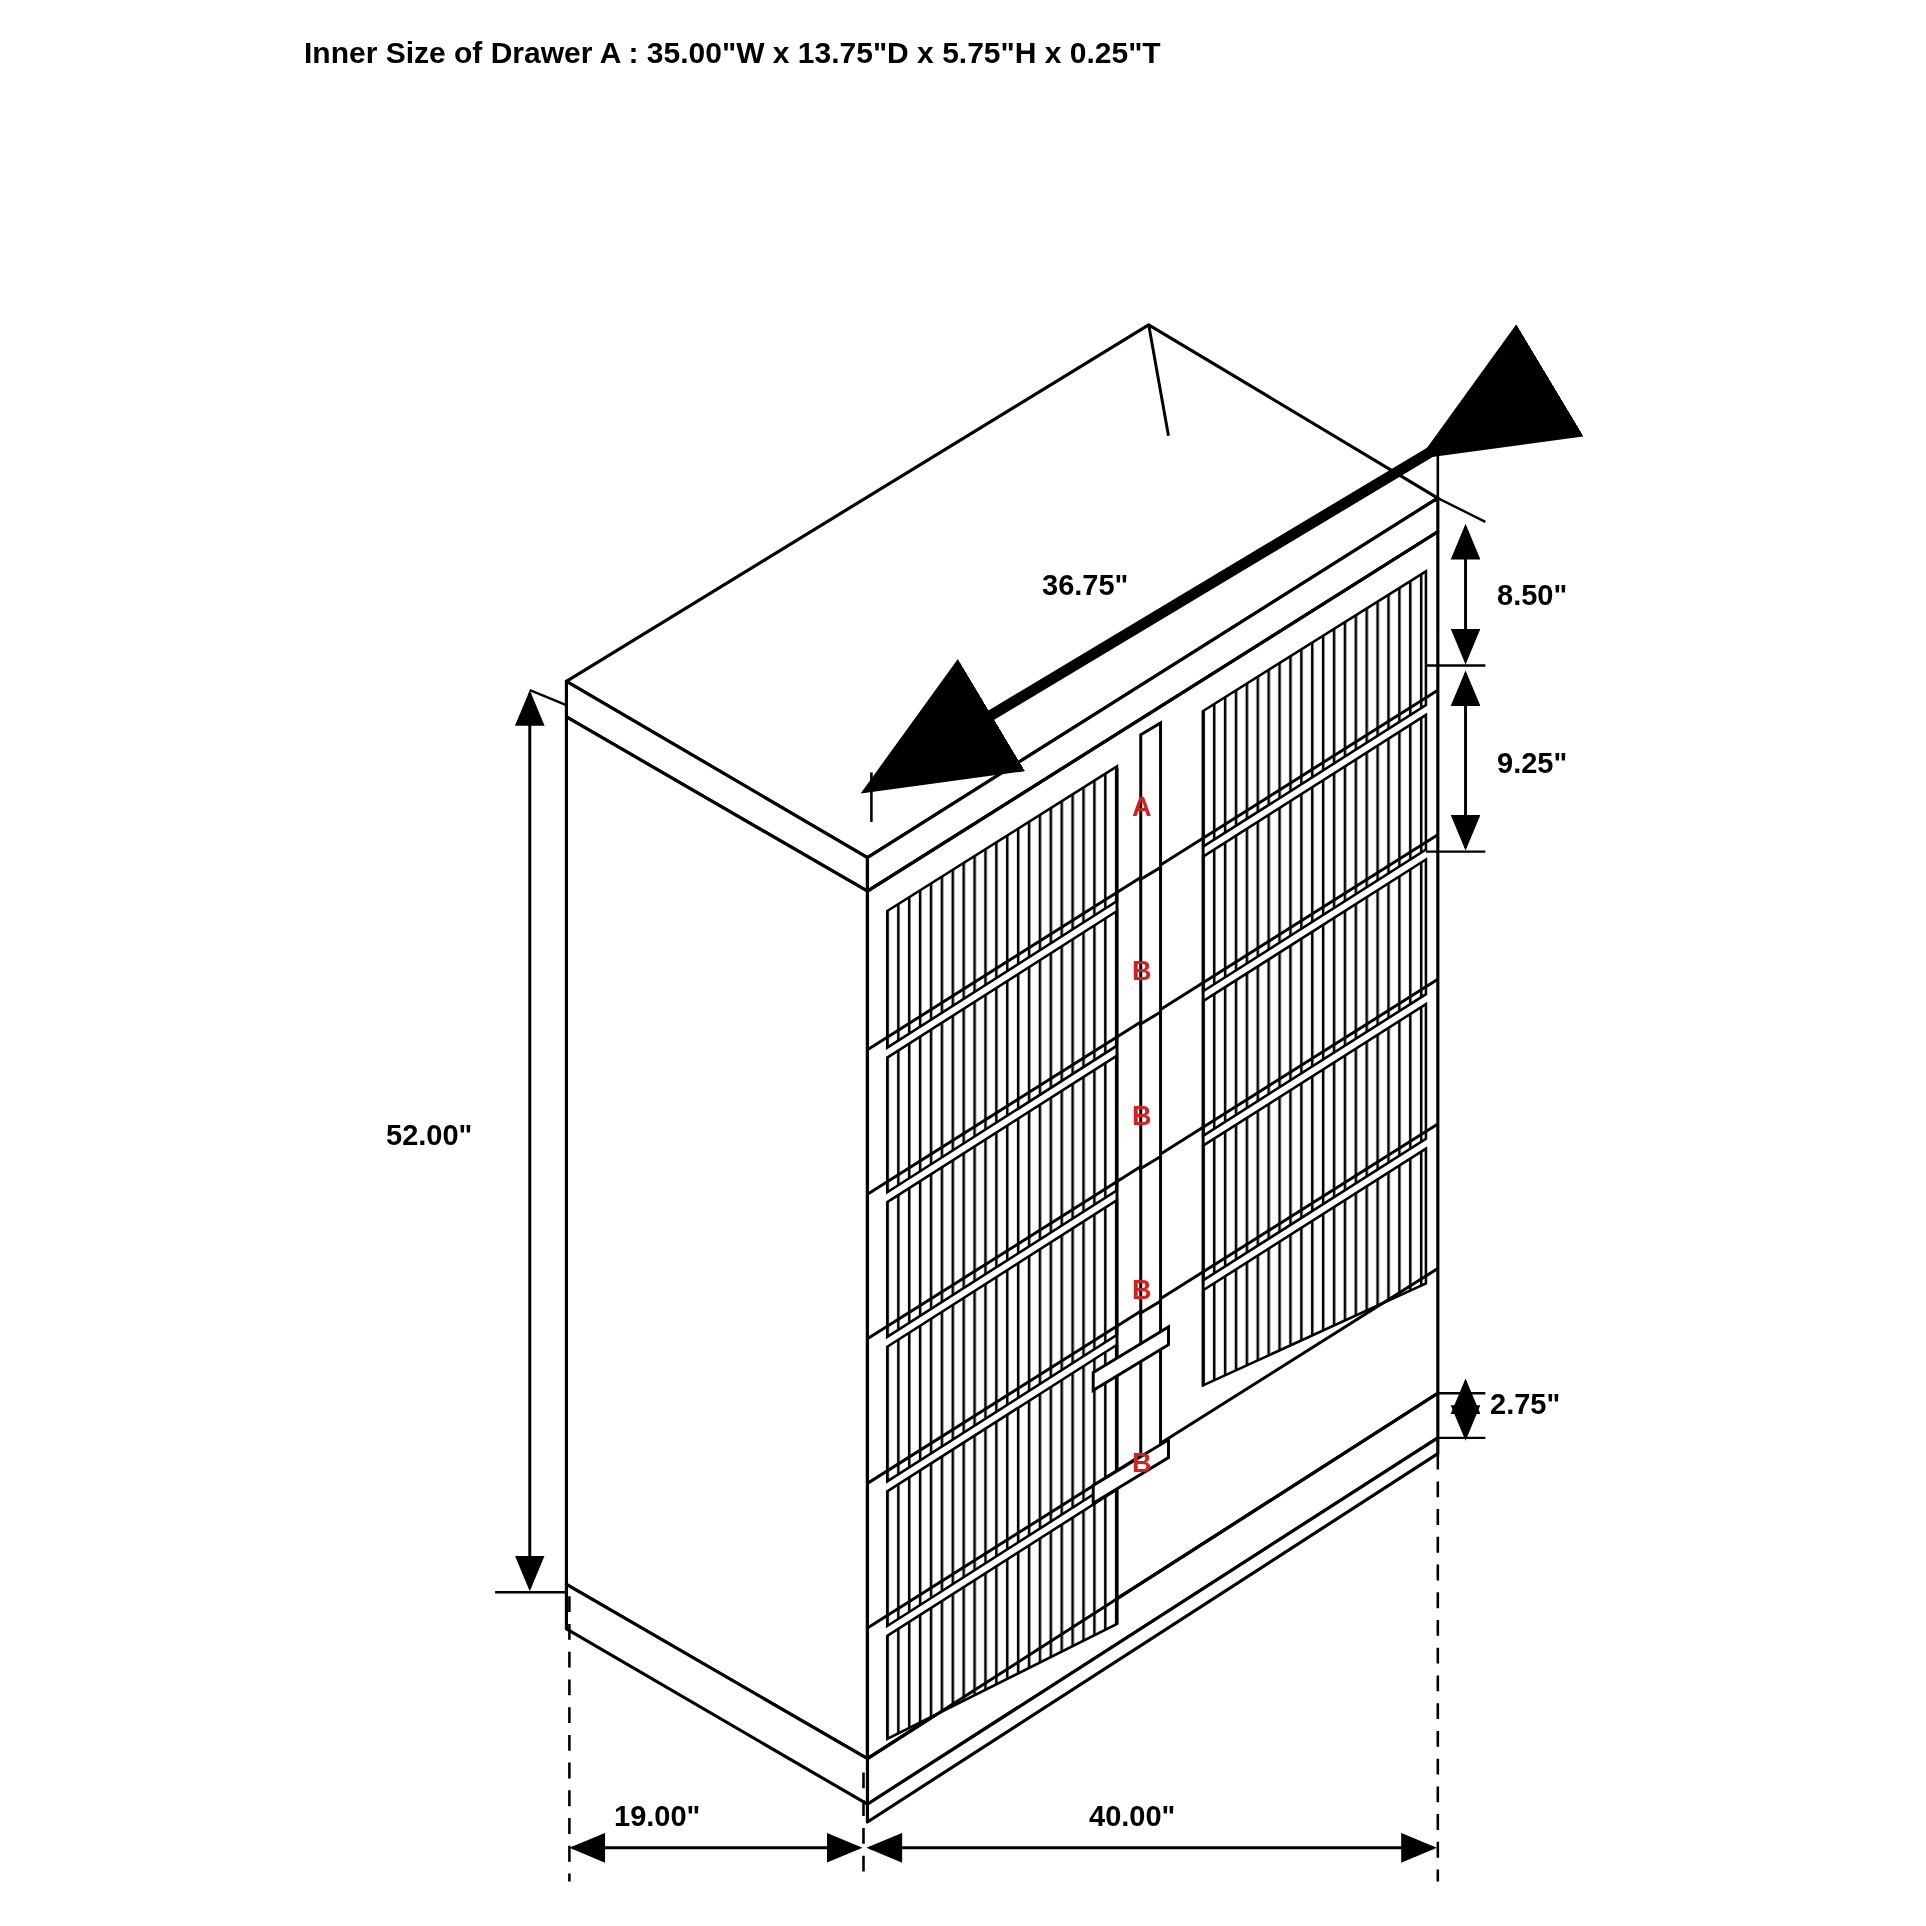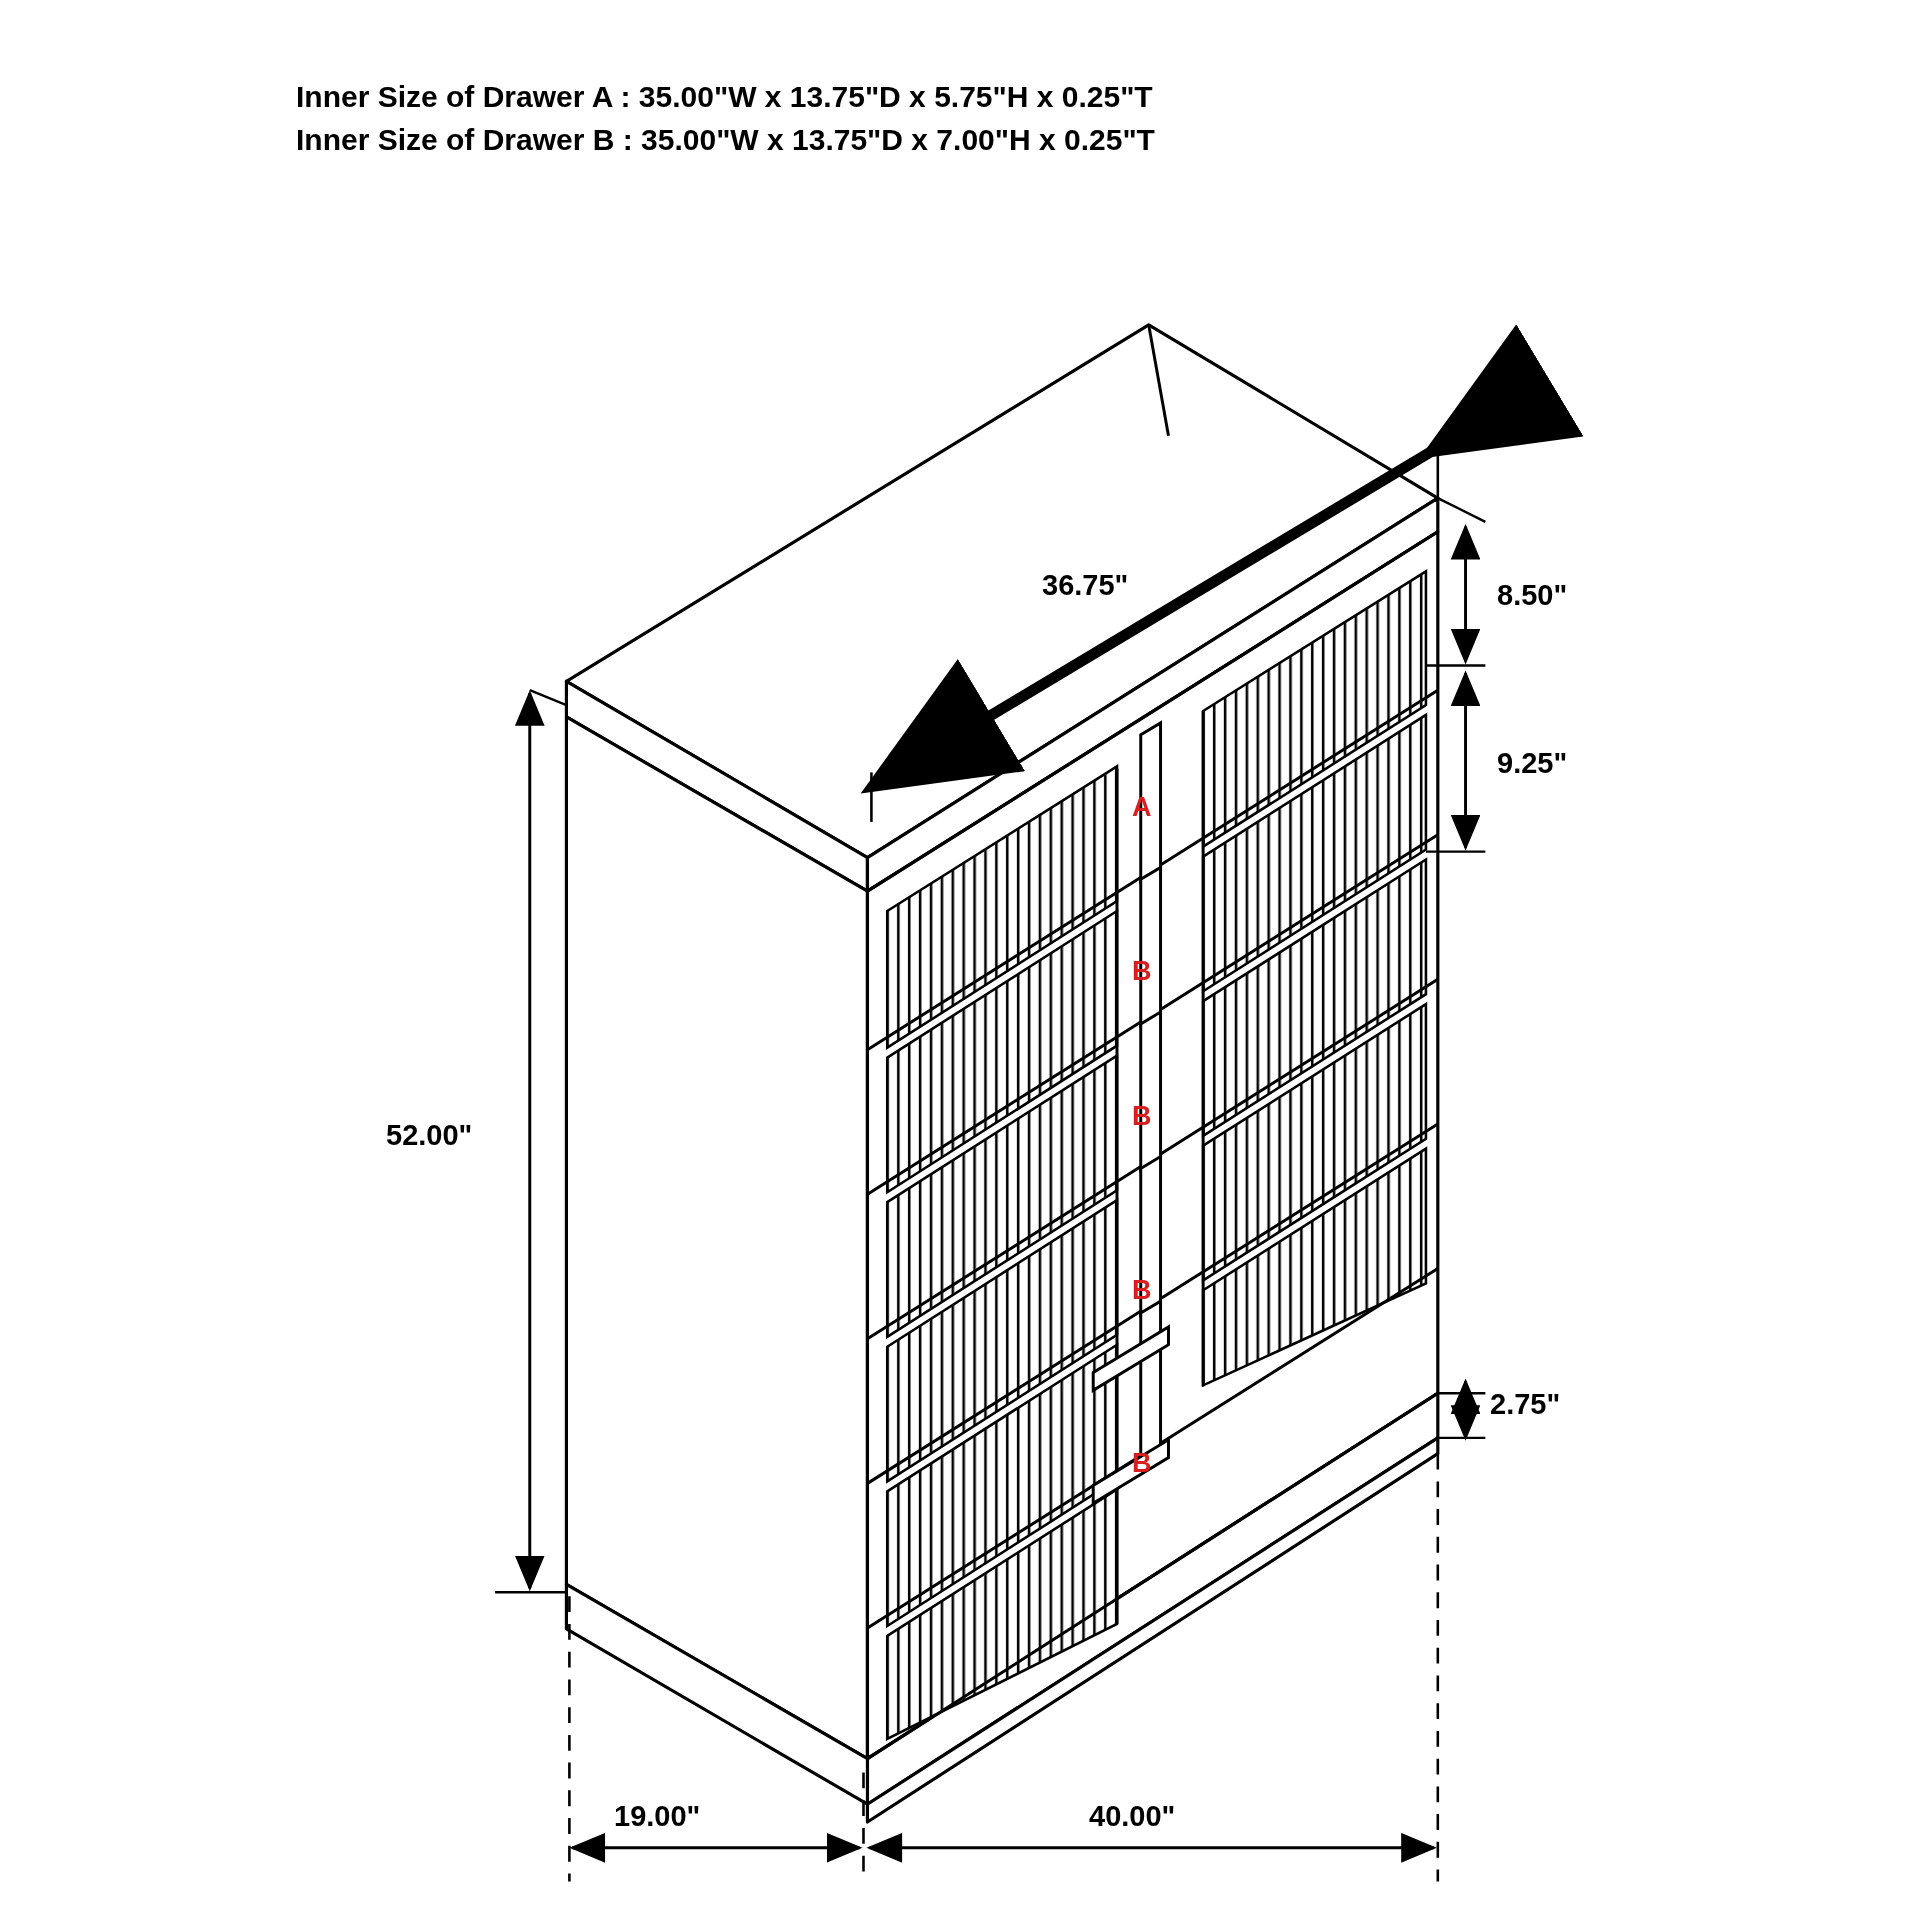--- a/index.html
+++ b/index.html
@@ -1,28 +1,27 @@
 <!DOCTYPE html>
 <html><head>
 <meta charset="utf-8">
 <style>
   html,body{margin:0;padding:0;background:#ffffff;}
   body{width:1927px;height:1927px;position:relative;font-family:"Liberation Sans",sans-serif;overflow:hidden;}
-  .spec-block{position:absolute;left:296px;top:32px;line-height:1.42;margin-top:44px;}
+  .spec-block{position:absolute;left:304px;top:32px;line-height:1.42;}
   .spec-line{font-size:30px;font-weight:bold;color:#000;white-space:nowrap;}
   svg.diagram{position:absolute;left:0;top:0;width:1927px;height:1927px;}
   .dimlabel{position:absolute;font-size:29px;font-weight:bold;color:#000;white-space:nowrap;}
   .drwlabel{position:absolute;font-size:27px;font-weight:bold;color:#d81f1f;white-space:nowrap;}
 </style>
 </head>
 <body>
 
 <div class="spec-block">
   <div class="spec-line">Inner Size of Drawer A : 35.00"W x 13.75"D x 5.75"H x 0.25"T</div>
-  <div class="spec-line">Inner Size of Drawer B : 35.00"W x 13.75"D x 7.00"H x 0.25"T</div>
 </div>
 
 <svg class="diagram" viewBox="0 0 1946 1946">
   <defs>
     <marker id="arrHead" markerWidth="14" markerHeight="14" refX="11" refY="5" orient="auto" markerUnits="strokeWidth">
       <path d="M0,0 L12,5 L0,10 z" fill="#000"></path>
     </marker>
     <marker id="arrTail" markerWidth="14" markerHeight="14" refX="1" refY="5" orient="auto" markerUnits="strokeWidth">
       <path d="M12,0 L0,5 L12,10 z" fill="#000"></path>
     </marker>

